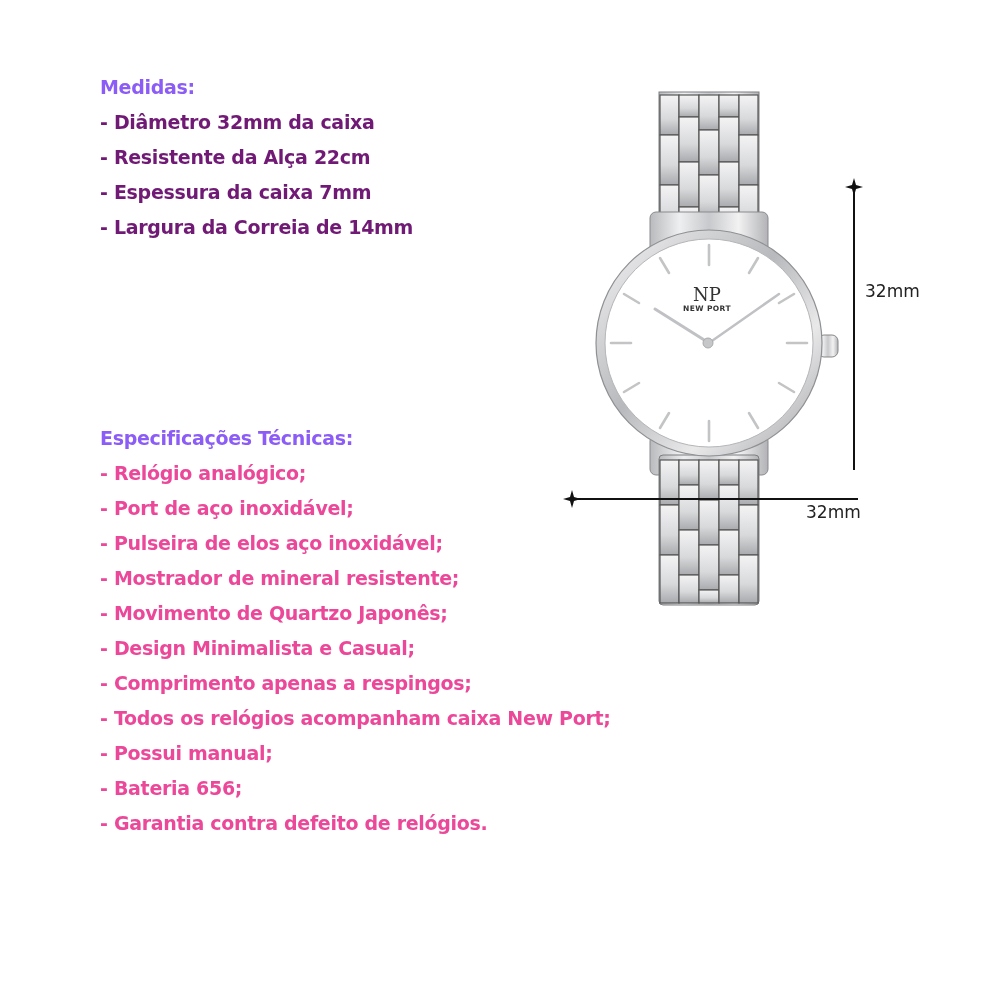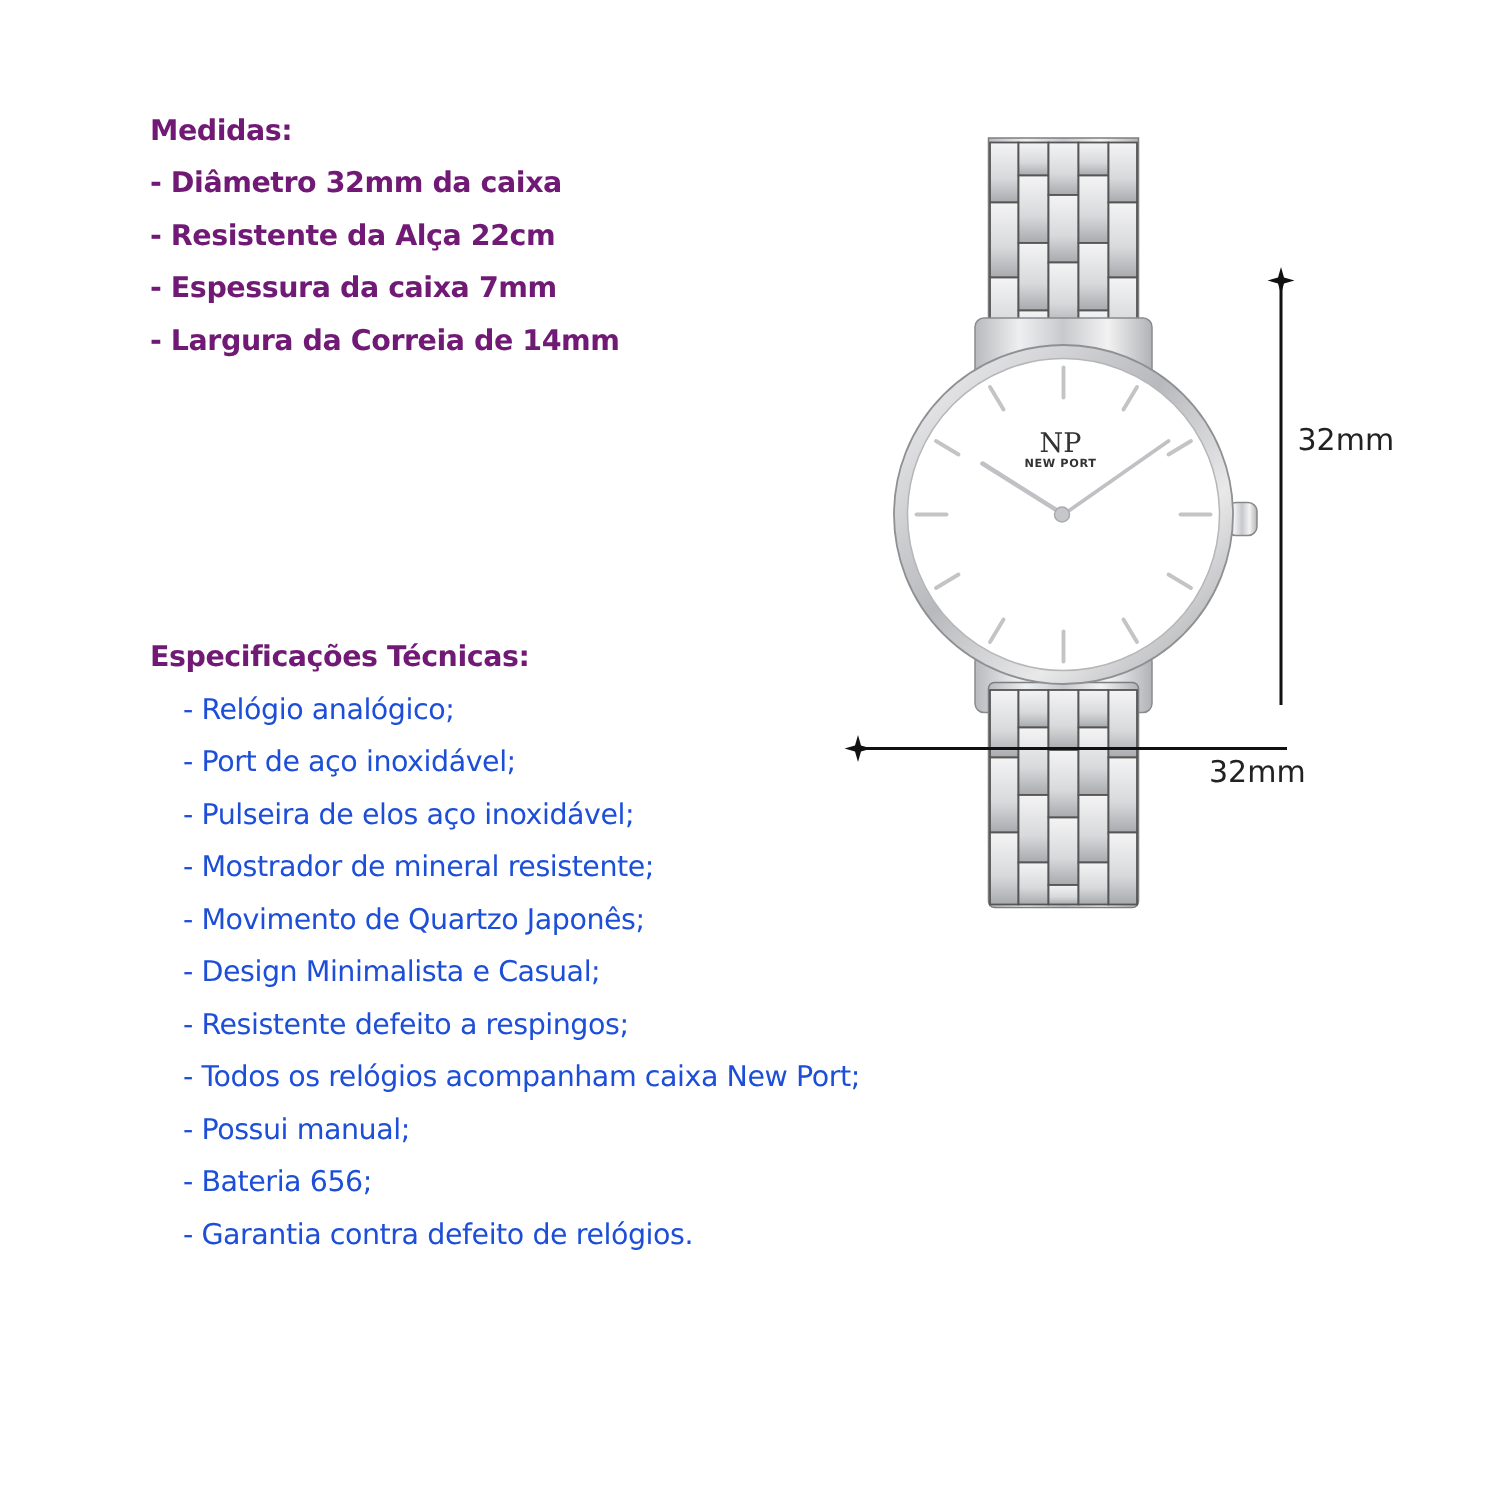--- a/index.html
+++ b/index.html
@@ -3,44 +3,44 @@
   <meta charset="utf-8">
   <style>
     html, body { margin: 0; padding: 0; background: #ffffff; }
     body { width: 1000px; height: 1000px; position: relative; overflow: hidden;
            font-family: "DejaVu Sans", "Liberation Sans", sans-serif; color: #111; }
     .block { position: absolute; left: 100px; }
     .measures { top: 70px; }
     .specs { top: 421px; }
     .line { font-size: 19px; line-height: 35px; white-space: nowrap; letter-spacing: -0.3px; }
     .bold { font-weight: bold; color: #701a75; }
-    .regular { font-weight: normal; color: #1d4ed8; margin-left: 22px; }
-    .heading { font-weight: bold; color: #701a75; }
-    .dim-label { position: absolute; font-size: 20px; color: #222; white-space: nowrap; }
+    .regular { font-weight: bold; color: #ec4899; }
+    .heading { font-weight: bold; color: #8b5cf6; }
+    .dim-label { position: absolute; font-size: 17px; color: #222; white-space: nowrap; }
   </style>
 </head>
 <body>
 
 <div class="block measures">
   <div class="line heading">Medidas:</div>
   <div class="line bold">- Diâmetro 32mm da caixa</div>
   <div class="line bold">- Resistente da Alça 22cm</div>
   <div class="line bold">- Espessura da caixa 7mm</div>
   <div class="line bold">- Largura da Correia de 14mm</div>
 </div>
 
 <div class="block specs">
   <div class="line heading">Especificações Técnicas:</div>
   <div class="line regular">- Relógio analógico;</div>
   <div class="line regular">- Port de aço inoxidável;</div>
   <div class="line regular">- Pulseira de elos aço inoxidável;</div>
   <div class="line regular">- Mostrador de mineral resistente;</div>
   <div class="line regular">- Movimento de Quartzo Japonês;</div>
   <div class="line regular">- Design Minimalista e Casual;</div>
-  <div class="line regular">- Resistente defeito a respingos;</div>
+  <div class="line regular">- Comprimento apenas a respingos;</div>
   <div class="line regular">- Todos os relógios acompanham caixa New Port;</div>
   <div class="line regular">- Possui manual;</div>
   <div class="line regular">- Bateria 656;</div>
   <div class="line regular">- Garantia contra defeito de relógios.</div>
 </div>
 
 <svg style="position:absolute;left:0;top:0" width="1000" height="1000" viewBox="0 0 1000 1000">
   <defs>
     <linearGradient id="metal" x1="0" y1="0" x2="1" y2="0">
       <stop offset="0" stop-color="#b9babd"></stop>

